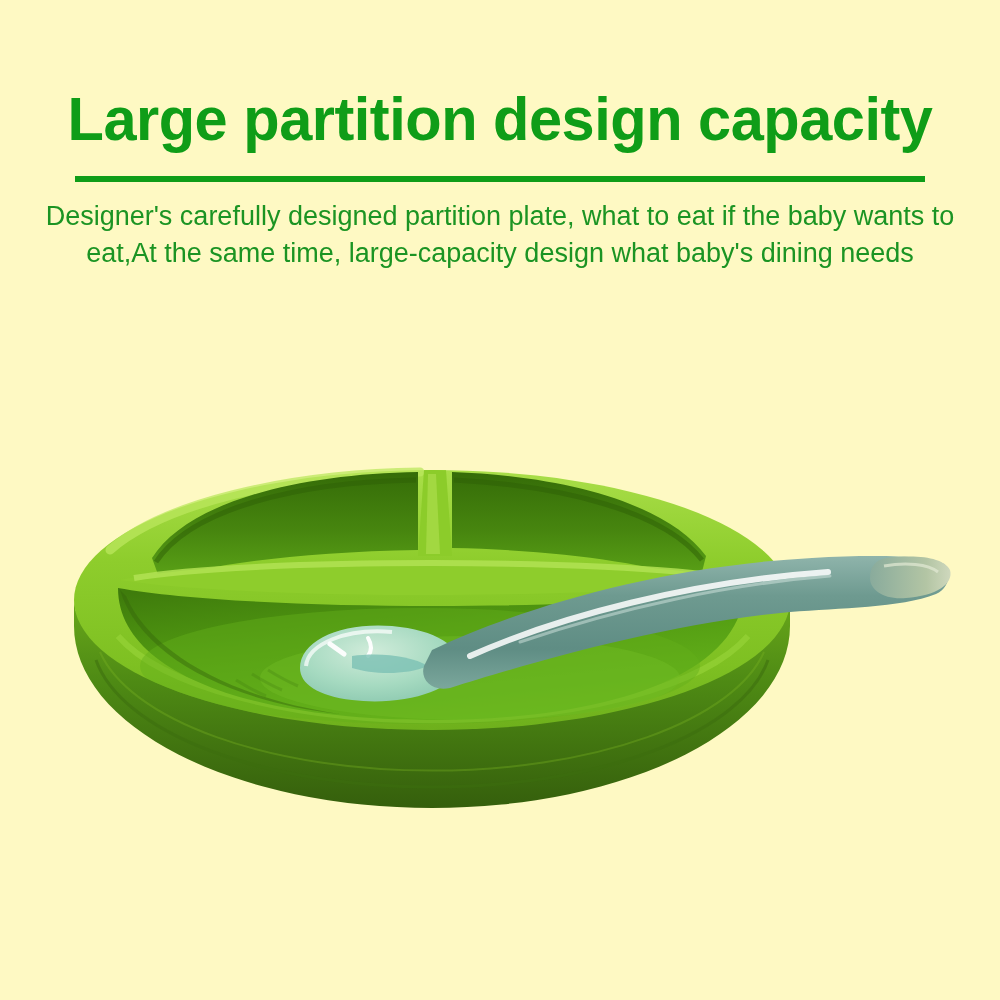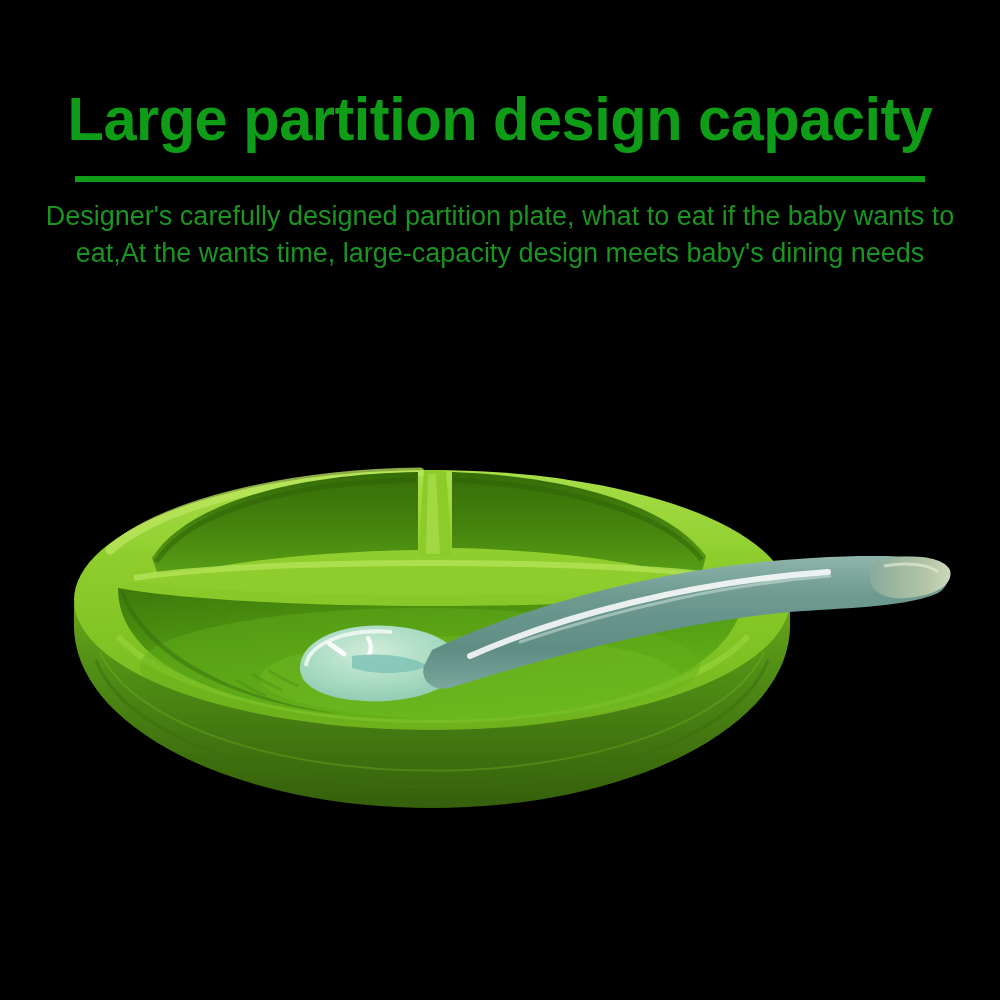--- a/index.html
+++ b/index.html
@@ -11,21 +11,21 @@
     width: 1000px;
     height: 1000px;
     font-family: "Liberation Sans", sans-serif;
     overflow: hidden;
   }
 
   #page {
     position: relative;
     width: 1000px;
     height: 1000px;
-    background: #000000;
+    background: #fef9c3;
   }
 
   
   .headline {
     position: absolute;
     left: 0;
     top: 84px;
     width: 1000px;
     text-align: center;
     font-family: "Liberation Sans Narrow", "Liberation Sans", sans-serif;
@@ -73,21 +73,21 @@
 </style>
 </head>
 <body>
 
 <div id="page">
 
   <div class="headline">Large partition design capacity</div>
 
   <div class="divider"></div>
 
-  <div class="subcopy">Designer's carefully designed partition plate, what to eat if the baby wants to eat,At the wants time, large-capacity design meets baby's dining needs</div>
+  <div class="subcopy">Designer's carefully designed partition plate, what to eat if the baby wants to eat,At the same time, large-capacity design what baby's dining needs</div>
 
   <div class="product">
     <svg width="1000" height="420" viewBox="0 0 1000 420" xmlns="http://www.w3.org/2000/svg">
       <defs>
 
         <linearGradient id="rimGrad" x1="0" y1="0" x2="0" y2="1">
           <stop offset="0%" stop-color="#a9de49"></stop>
           <stop offset="35%" stop-color="#8ecd2c"></stop>
           <stop offset="75%" stop-color="#7ec022"></stop>
           <stop offset="100%" stop-color="#6eb01c"></stop>

